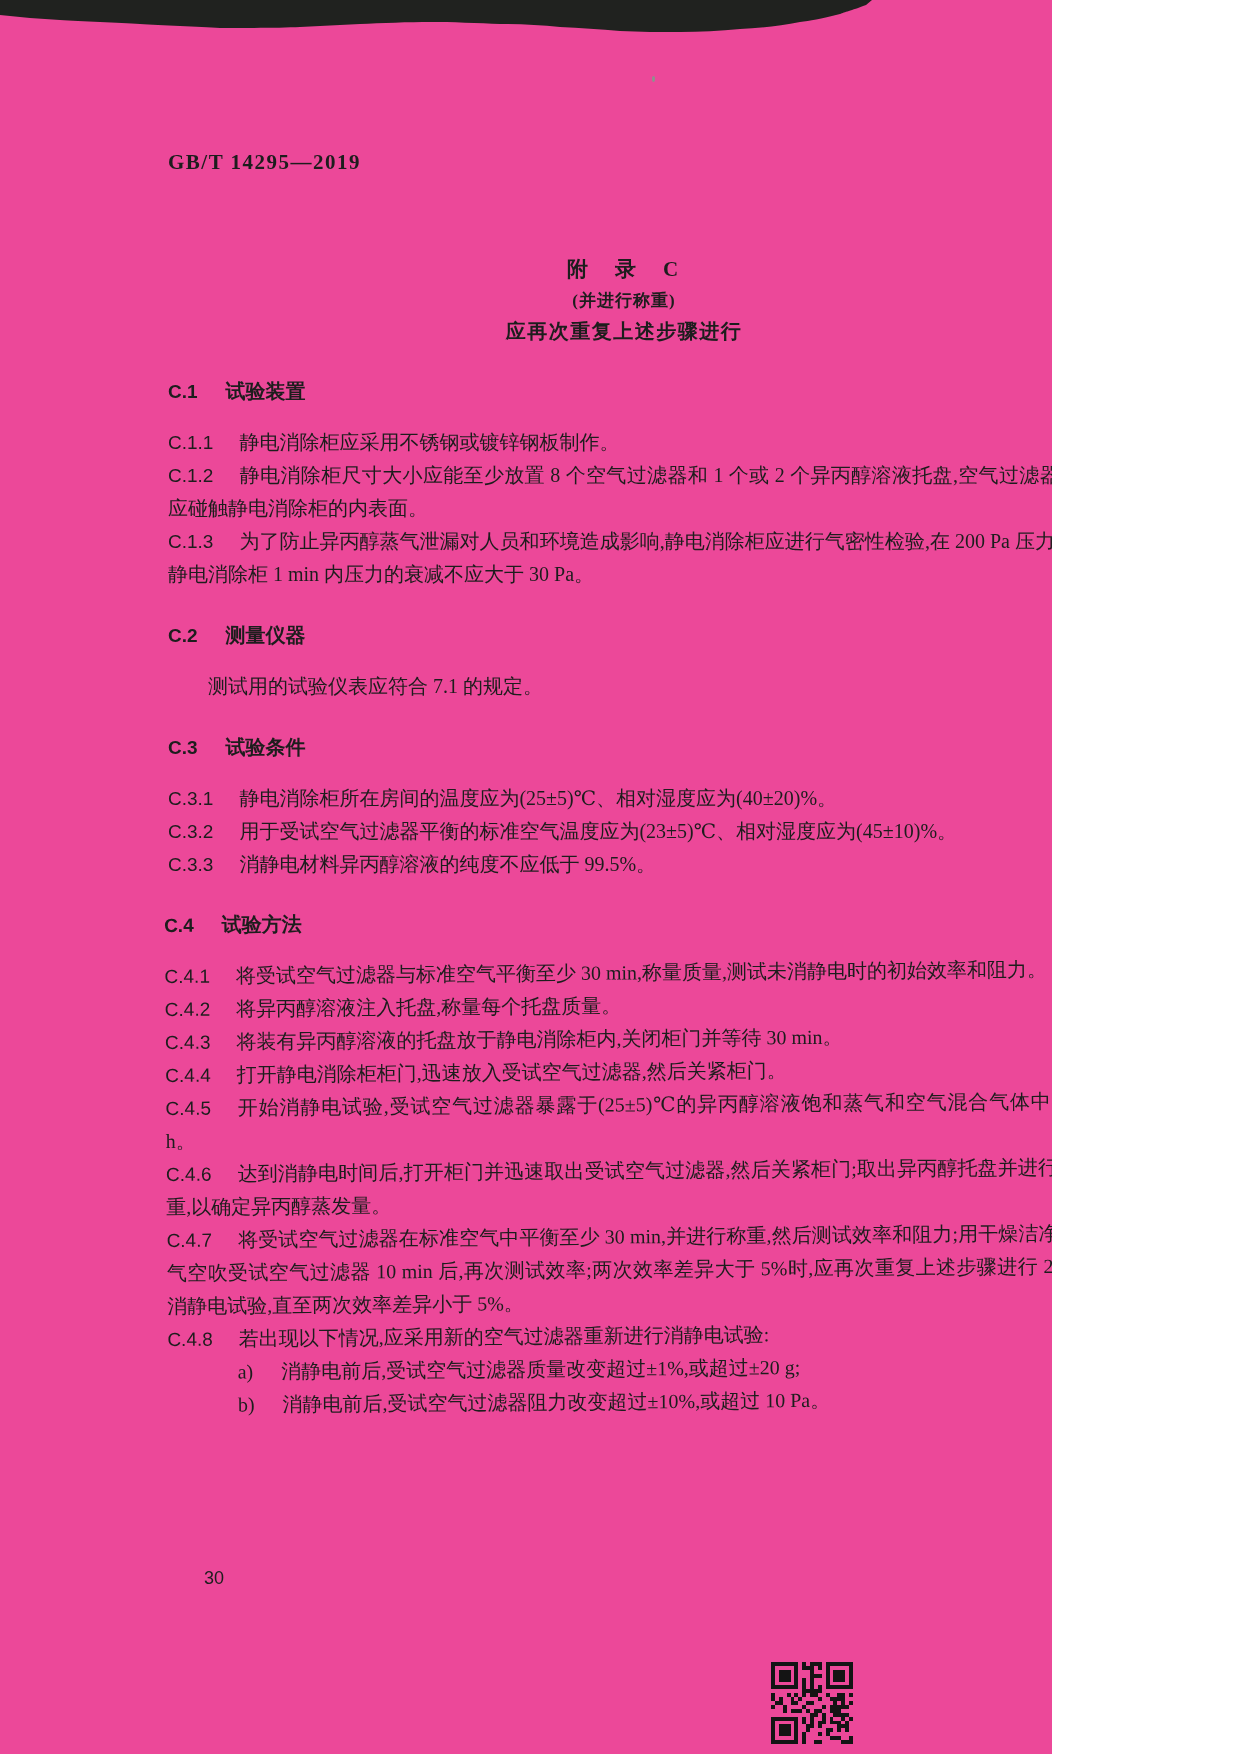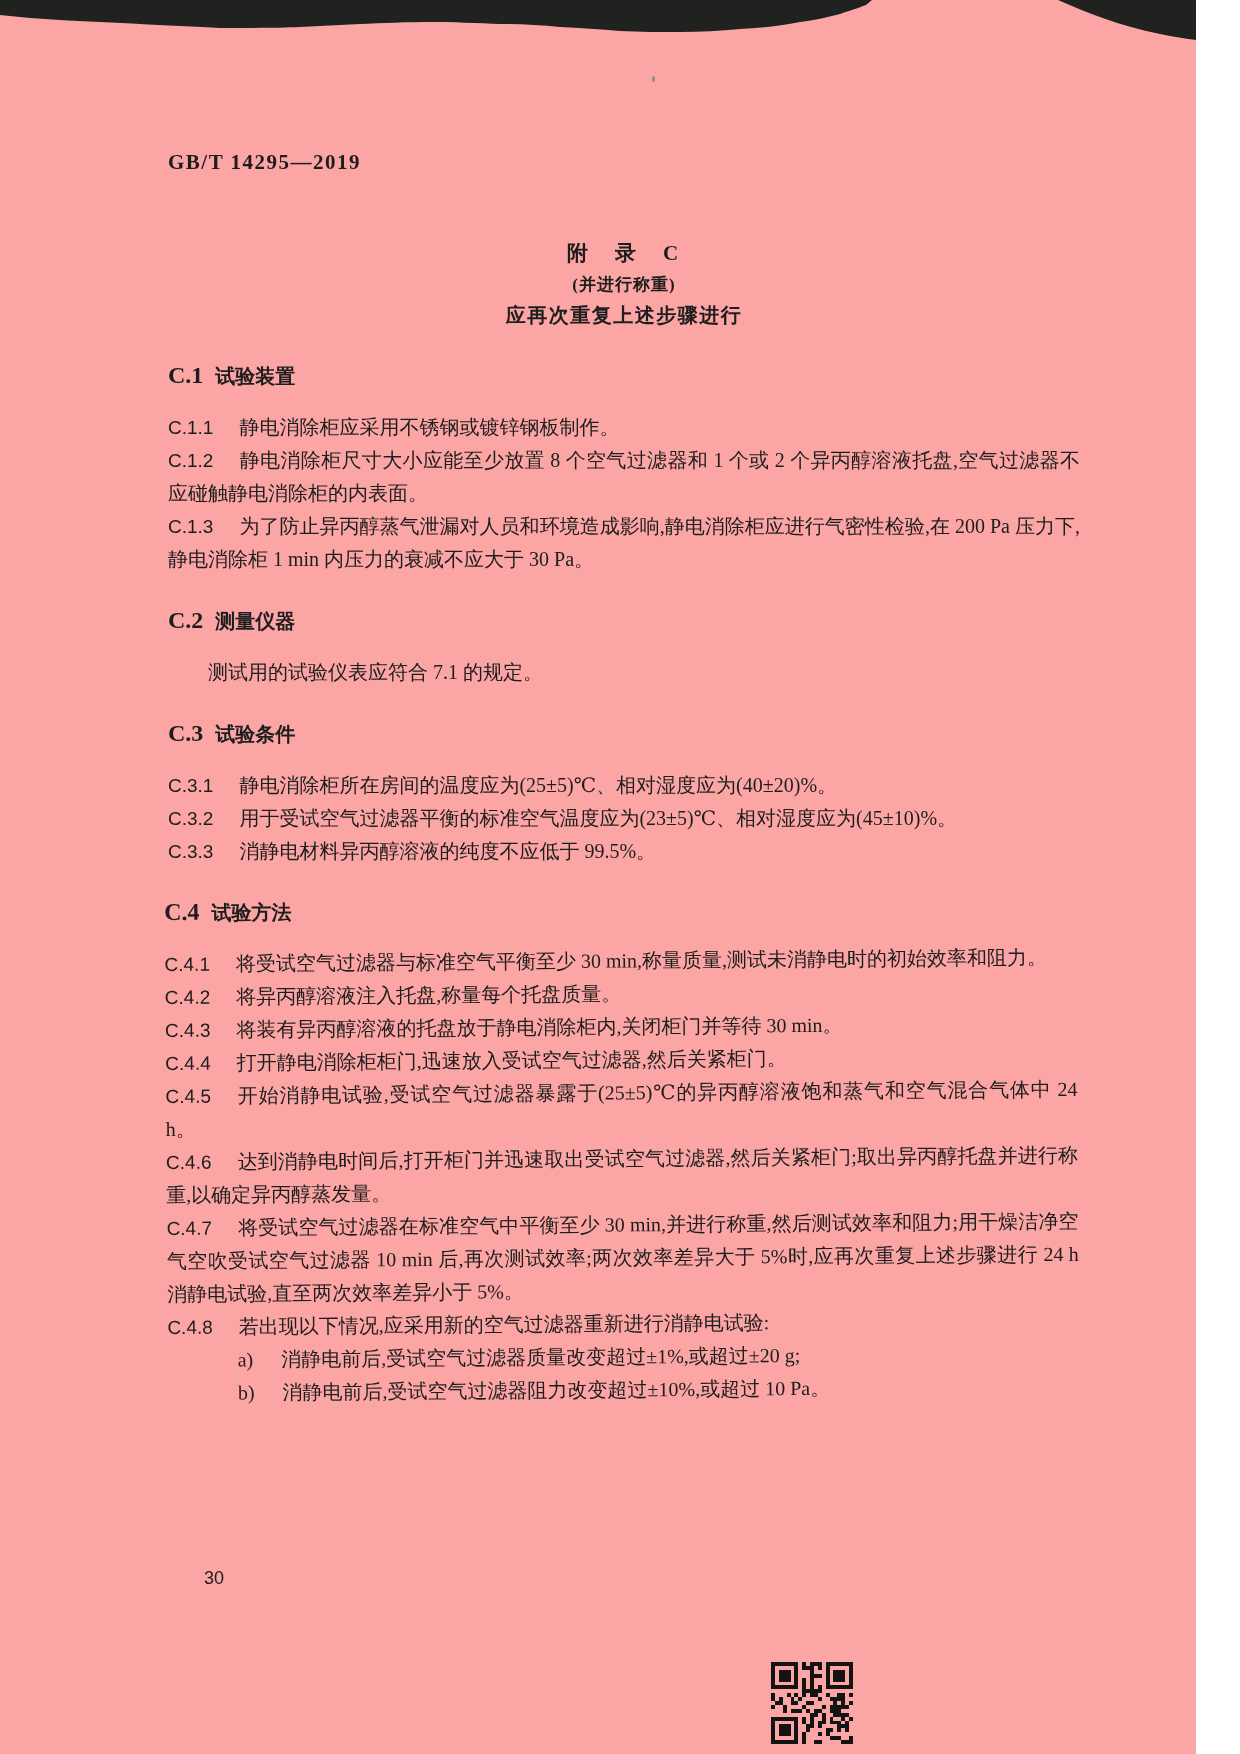--- a/index.html
+++ b/index.html
@@ -1,29 +1,29 @@
 <!DOCTYPE html>
 <html><head>
 <meta charset="utf-8">
 <style>
   html,body{margin:0;padding:0;background:#ffffff;}
   .page{
-    position:relative;width:1196px;height:1754px;background:#fca5a5;overflow:hidden;
+    position:relative;width:1052px;height:1754px;background:#ec4899;overflow:hidden;
     font-family:"Liberation Serif","DejaVu Serif",serif;color:#1d1d1d;
   }
   .scan-top{position:absolute;top:0;left:0;display:block;}
   .speck{position:absolute;left:652px;top:76px;width:3px;height:6px;background:#8f8f8f;border-radius:50%;}
   .content{position:absolute;left:168px;top:0;width:912px;}
   .std-header{margin:150px 0 0 0;font-size:21px;line-height:24px;font-weight:700;letter-spacing:1.5px;}
-  .titleblock{margin-top:64px;text-align:center;font-weight:700;}
+  .titleblock{margin-top:80px;text-align:center;font-weight:700;}
   .title-line1{font-size:21px;line-height:31px;letter-spacing:3px;}
   .title-line2{font-size:17px;line-height:31px;letter-spacing:1px;}
   .title-line3{font-size:20px;line-height:31px;letter-spacing:1.5px;}
   h2.sec{margin:28px 0 18px 0;font-size:20px;line-height:33px;font-weight:700;}
-  .sec-label{margin-right:12px;font-family:Liberation Serif, serif;font-size:24px;}
+  .sec-label{margin-right:28px;font-family:Liberation Sans, sans-serif;font-size:19px;}
   p.item{margin:0;font-size:20px;line-height:33px;text-align:justify;}
   .item-label{font-weight:400;margin-right:26px;font-family:"Liberation Sans","DejaVu Sans",sans-serif;font-size:19px;white-space:nowrap;}
   p.para-indent{margin:0;font-size:20px;line-height:33px;text-indent:2em;}
   p.subitem{margin:0;padding-left:70px;font-size:20px;line-height:33px;}
   .sub-label{margin-right:28px;}
   .tilt{transform:rotate(-0.45deg);transform-origin:0% 100%;}
   .pageno{position:absolute;left:204px;top:1568px;font-size:18px;font-family:"Liberation Sans","DejaVu Sans",sans-serif;}
   .qr{position:absolute;left:771px;top:1662px;width:82px;height:82px;}
 </style>
 </head>

